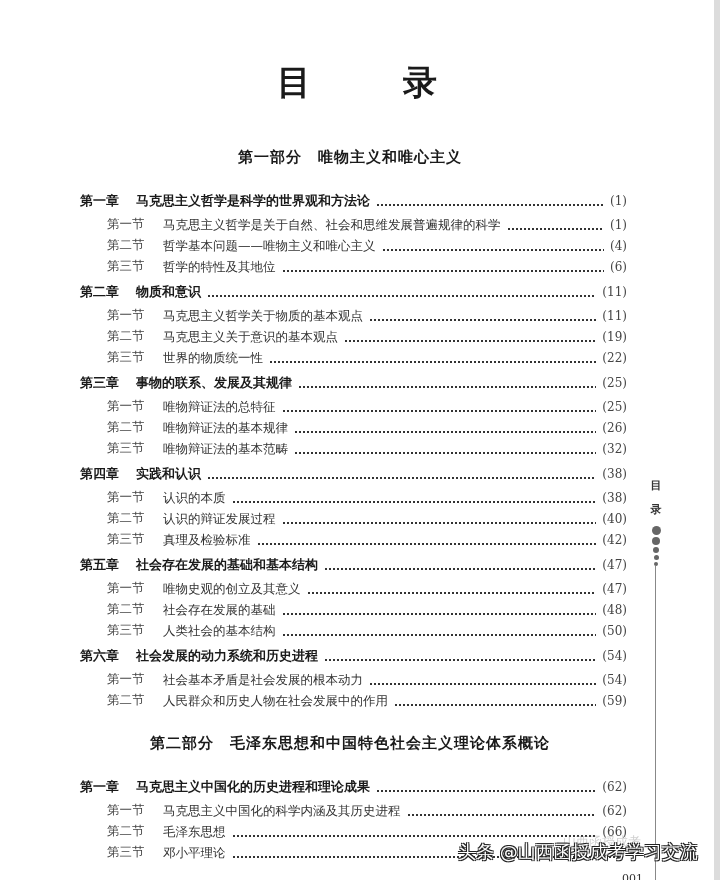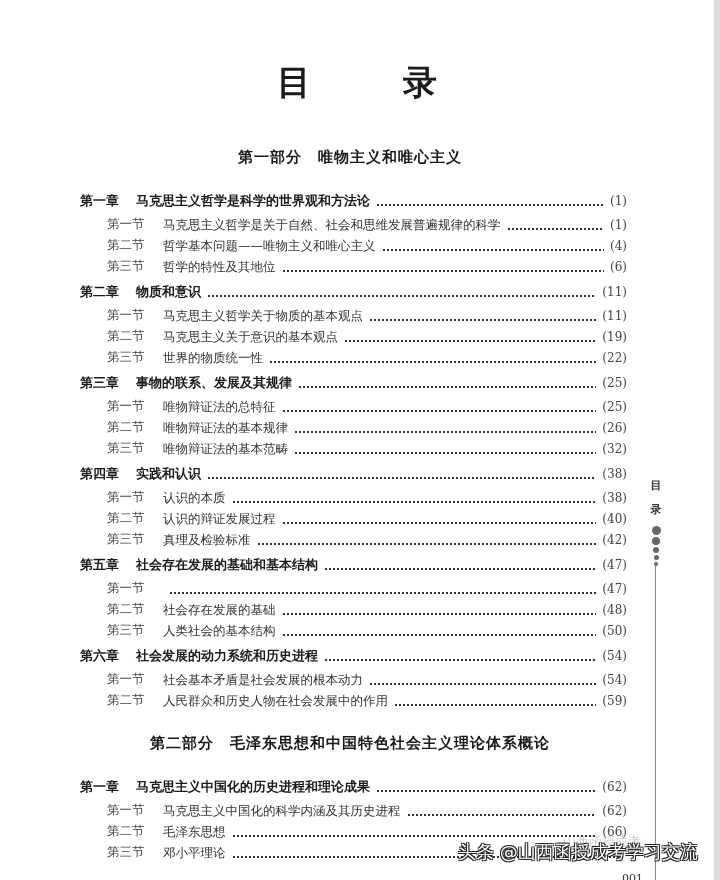--- a/index.html
+++ b/index.html
@@ -173,20 +173,21 @@
   </div>
 
   <div class="row chapter" style="top:555px;">
     <span class="num">第五章</span>
     <span class="label">社会存在发展的基础和基本结构</span>
     <span class="dots"></span>
     <span class="page-ref">(47)</span>
   </div>
   <div class="row section" style="top:579px;">
     <span class="num">第一节</span>
+    <span class="label">唯物史观的创立及其意义</span>
     <span class="dots"></span>
     <span class="page-ref">(47)</span>
   </div>
   <div class="row section" style="top:600px;">
     <span class="num">第二节</span>
     <span class="label">社会存在发展的基础</span>
     <span class="dots"></span>
     <span class="page-ref">(48)</span>
   </div>
   <div class="row section" style="top:621px;">

